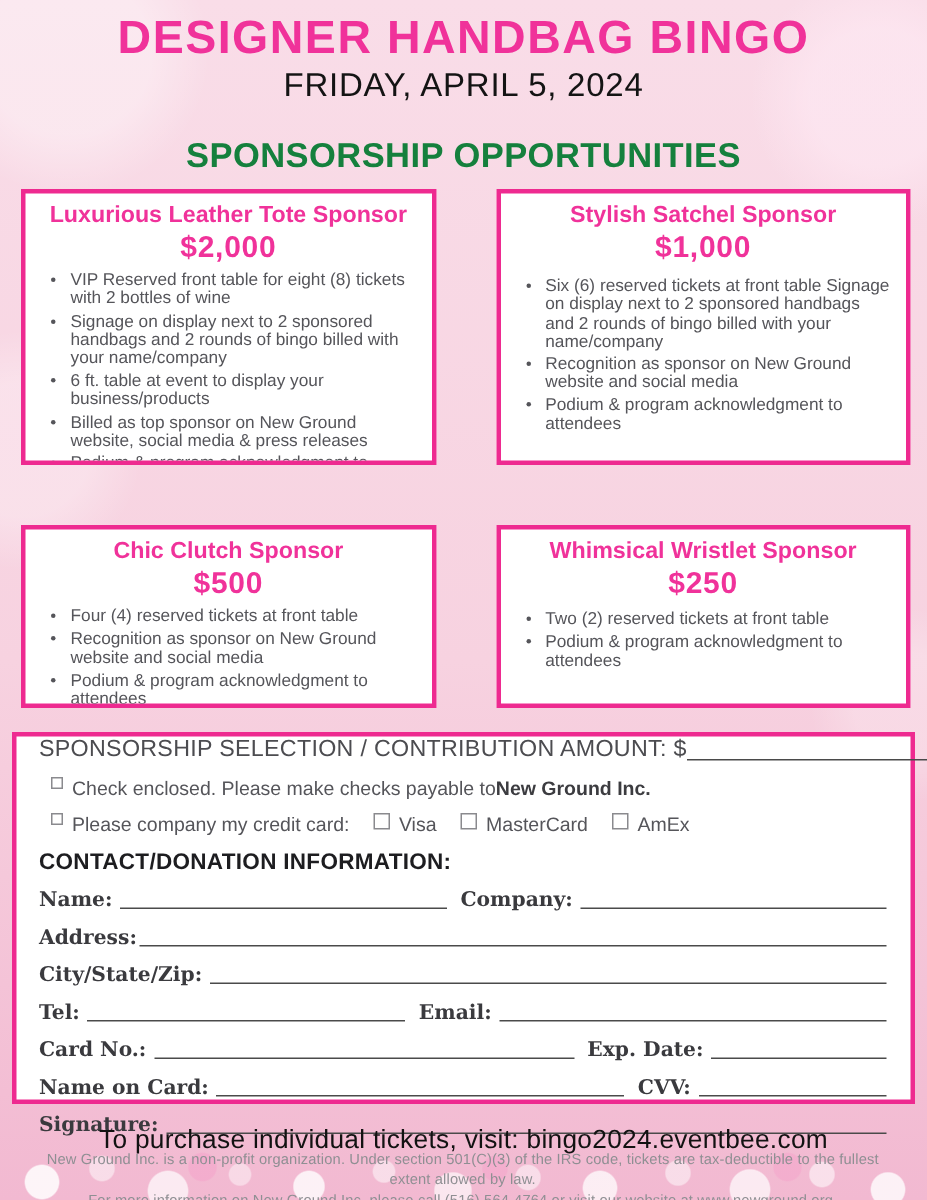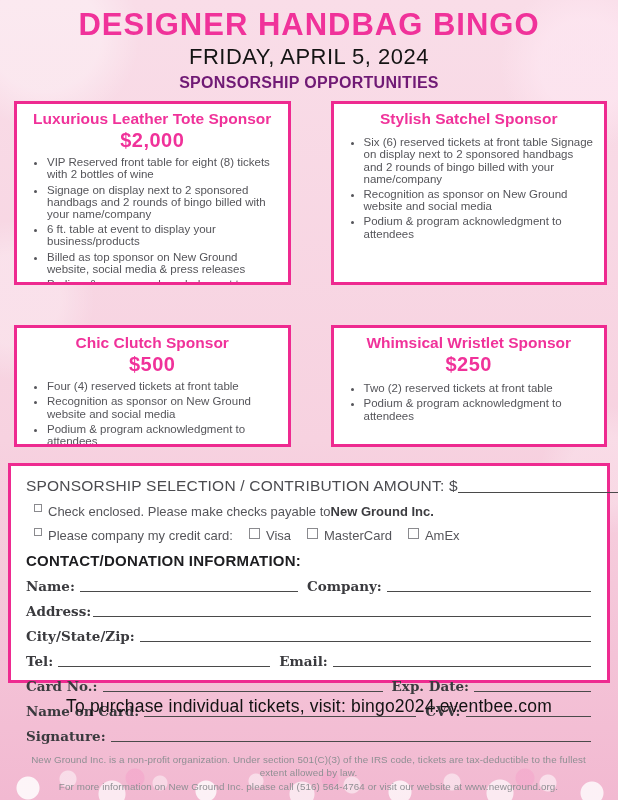--- a/index.html
+++ b/index.html
@@ -33,21 +33,21 @@
       radial-gradient(circle at 15px 300px,  rgba(255,255,255,.28) 0 45px, rgba(255,255,255,0) 80px),
       radial-gradient(circle at 605px 470px, rgba(255,255,255,.22) 0 35px, rgba(255,255,255,0) 65px),
       linear-gradient(180deg, #f9dde8 0%, #f7d2e0 55%, #f2b9d1 100%);
   }
   .header { text-align:center; padding-top:7px; }
   .title {
     font-size:31px; font-weight:800; letter-spacing:1px;
     color:#f0329a; line-height:1.15;
   }
   .date { font-size:22px; font-weight:400; color:#141414; letter-spacing:.5px; margin-top:1px; }
-  .subtitle { font-size:16px; font-weight:800; color:#701a75; letter-spacing:.3px; margin-top:4px; }
+  .subtitle { font-size:23px; font-weight:800; color:#15803d; letter-spacing:.3px; margin-top:20px; }
 
   .grid {
     margin:9px 11px 0 14px;
     display:grid;
     grid-template-columns:1fr 1fr;
     grid-template-rows:184px 122px;
     column-gap:16px; row-gap:13px;gap:40px;
   }
   .card {
     background:#ffffff;
@@ -55,24 +55,24 @@
     padding:6px 10px 4px 10px;
     overflow:hidden;
   }
   .card-title { text-align:center; font-size:15.5px; font-weight:800; color:#f0329a; line-height:1.2; }
   .card-price { text-align:center; font-size:20px; font-weight:800; color:#f0329a; line-height:1.15; margin-top:1px; letter-spacing:.5px; }
   .benefits { margin:4px 0 0 20px; }
   .benefits li { font-size:11.5px; line-height:1.06; color:#55555a; margin-bottom:3px; }
 
   .form-panel {
     margin:16px 8px 0 8px;
-    height:220px;
+    height:248px;
     background:#ffffff;
     border:3px solid #ee2a90;
-    padding:11px 16px 4px 15px;
+    padding:0 16px 4px 15px;
   }
   .selection-row { display:flex; align-items:flex-end; font-size:15.5px; color:#4c4c50; letter-spacing:.2px; white-space:nowrap; }
   .selection-row .wline { width:196px; margin-bottom:2px; }
   .wline { border-bottom:1.6px solid #4a4a4a; height:13px; flex:0 0 auto; }
   .check-row { display:flex; align-items:flex-start; font-size:13px; color:#55555a; margin-top:9px; margin-left:8px; white-space:nowrap; }
   .cb { display:inline-block; border:1.3px solid #8a8a8e; background:#fff; flex:0 0 auto; }
   .cb.small { width:8px; height:8px; margin-right:6px; }
   .cb.med { width:11px; height:11px; margin:0 6px 0 16px; }
   .bold-inline { font-weight:700; color:#3c3c40; }
   .contact-header { font-size:15px; font-weight:800; color:#1d1d20; margin-top:9px; letter-spacing:.2px; }
@@ -112,20 +112,21 @@
       <li>VIP Reserved front table for eight (8) tickets with 2 bottles of wine</li>
       <li>Signage on display next to 2 sponsored handbags and 2 rounds of bingo billed with your name/company</li>
       <li>6 ft. table at event to display your business/products</li>
       <li>Billed as top sponsor on New Ground website, social media &amp; press releases</li>
       <li>Podium &amp; program acknowledgment to attendees</li>
     </ul>
   </div>
 
   <div class="card">
     <div class="card-title">Stylish Satchel Sponsor</div>
+    <div class="card-price">$1,000</div>
     <ul class="benefits" style="margin-top:8px;">
       <li>Six (6) reserved tickets at front table Signage on display next to 2 sponsored handbags and 2 rounds of bingo billed with your name/company</li>
       <li>Recognition as sponsor on New Ground website and social media</li>
       <li>Podium &amp; program acknowledgment to attendees</li>
     </ul>
   </div>
 
   <div class="card">
     <div class="card-title">Chic Clutch Sponsor</div>
     <div class="card-price">$500</div>

